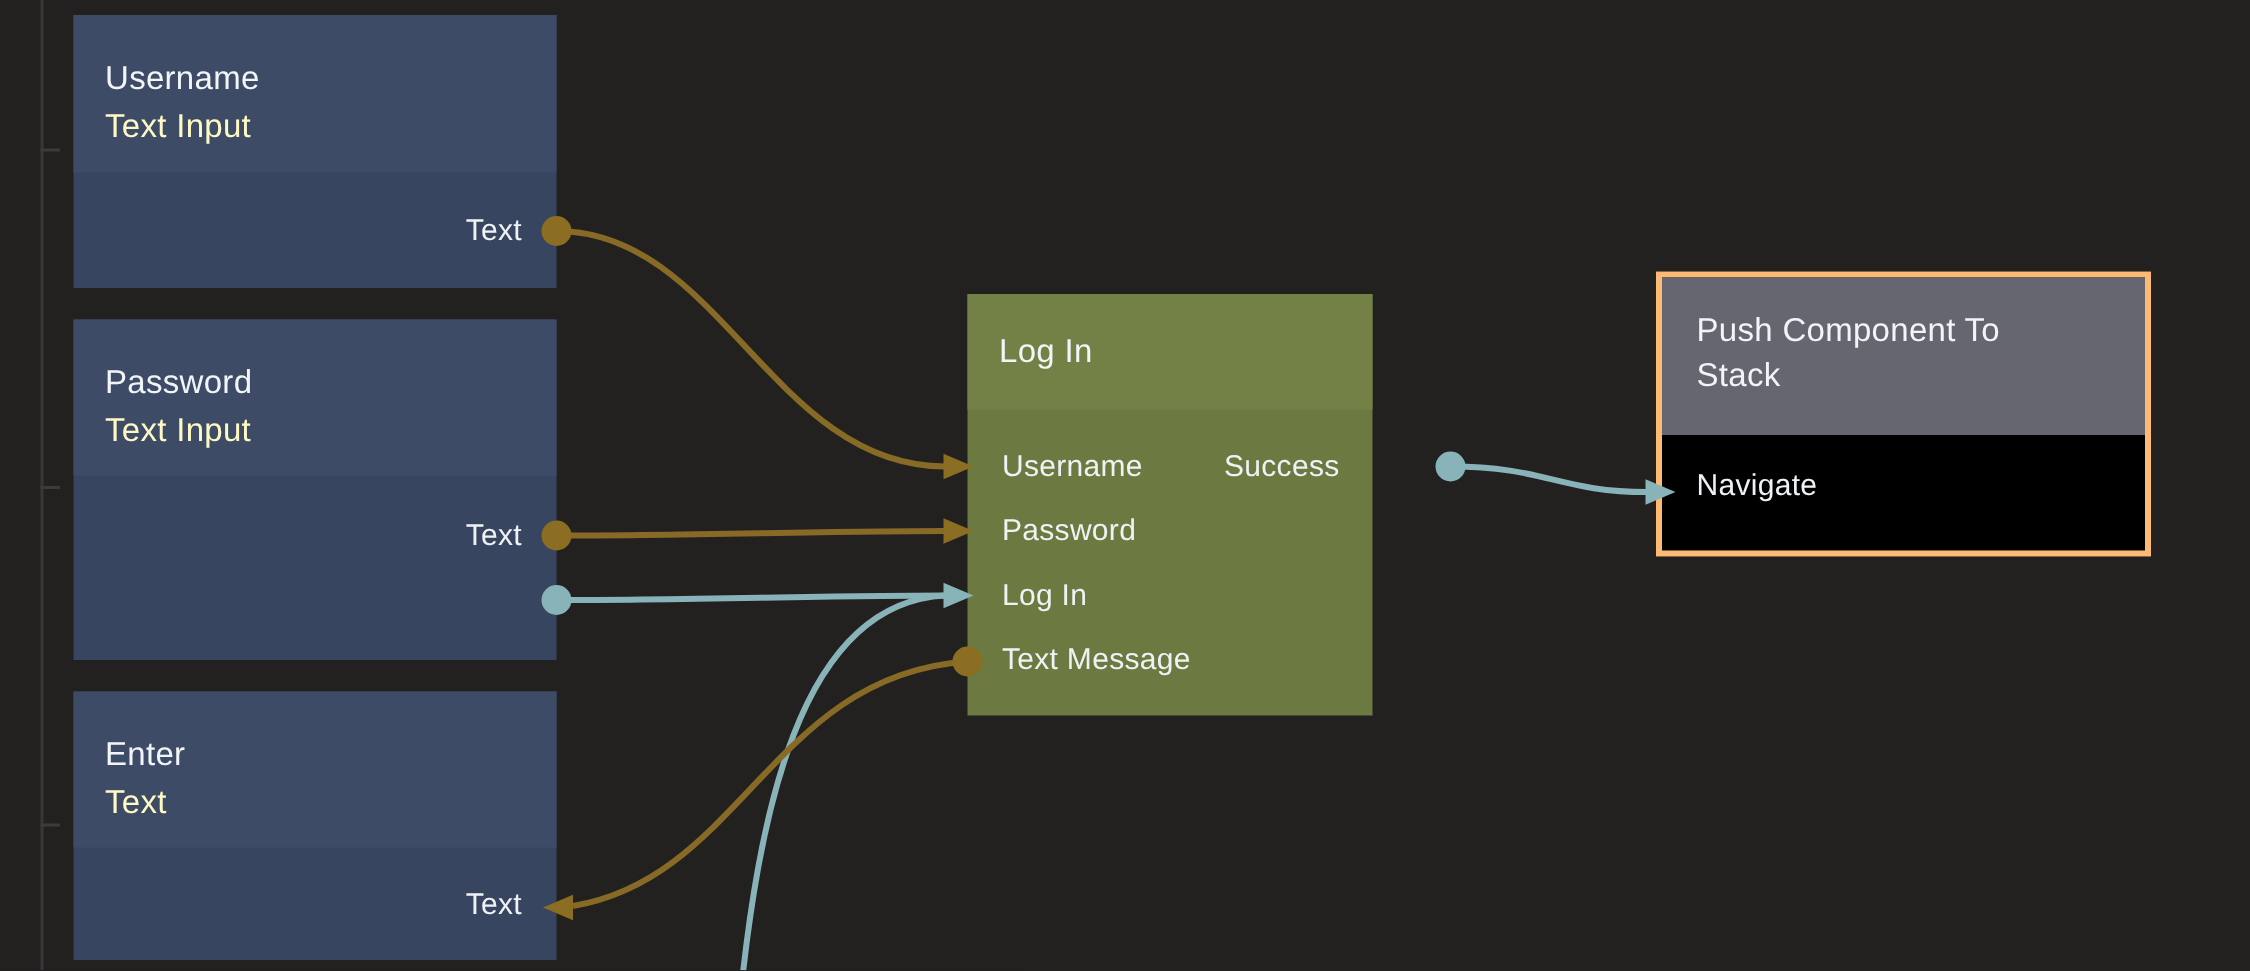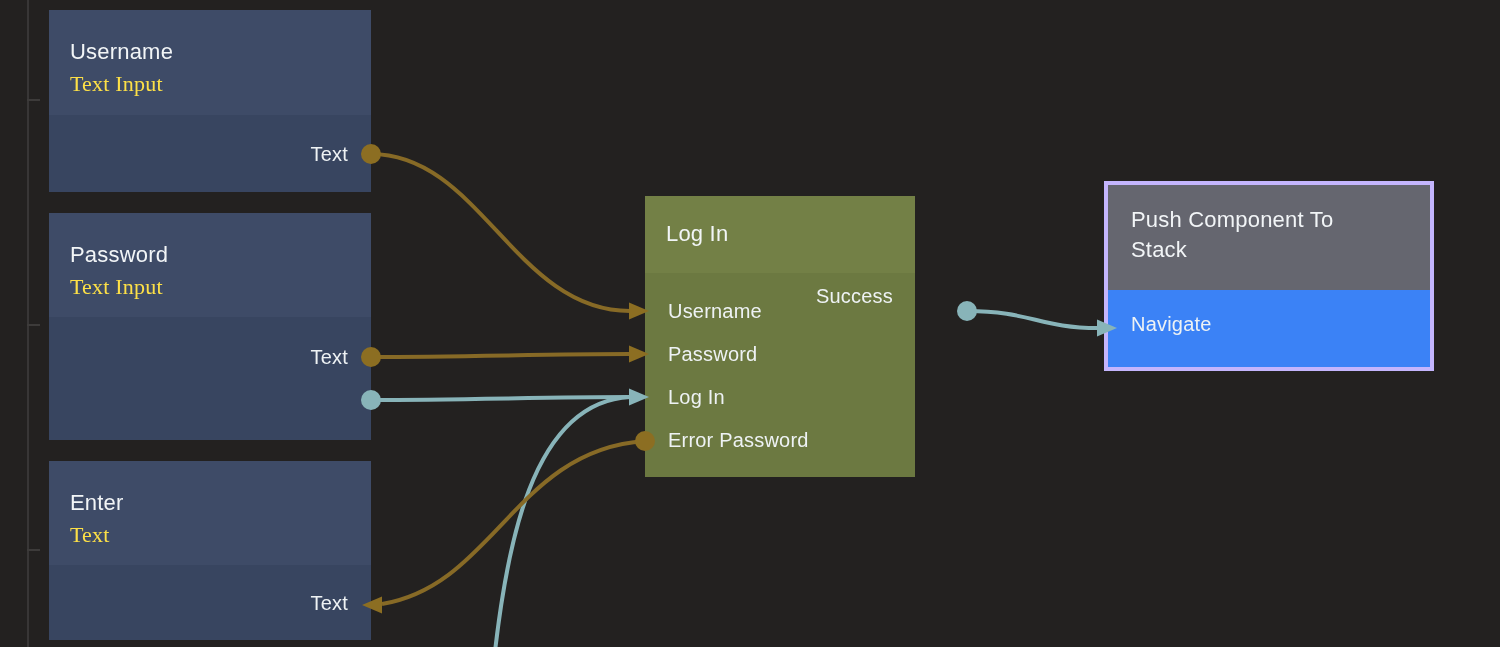--- a/index.html
+++ b/index.html
@@ -11,41 +11,41 @@
   .guide-v{position:absolute;left:27px;top:0;width:2px;height:647px;background:#383636;}
   .guide-tick{position:absolute;left:27px;width:13px;height:2px;background:#3d3b3a;}
 
   .node{position:absolute;box-sizing:border-box;}
   .node .hdr{position:relative;width:100%;}
   .node .title{
     color:#f2f5f7;font-size:22px;line-height:31px;
     padding:26px 30px 0 21px;letter-spacing:.2px;
   }
   .node .subtitle{
-    color:#fde047;font-size:22px;line-height:30px;
-    padding:2px 20px 0 21px;letter-spacing:.2px;font-family:Liberation Serif, serif;
+    color:#fef9c3;font-size:22px;line-height:30px;
+    padding:2px 20px 0 21px;letter-spacing:.2px;
   }
   .port-row{
     position:absolute;left:0;width:100%;height:28px;line-height:28px;
     color:#eef2f4;font-size:20px;box-sizing:border-box;letter-spacing:.2px;
   }
   .port-right{text-align:right;padding-right:23px;}
   .port-left{text-align:left;padding-left:23px;}
 
   
   .node-blue{background:#384560;}
   .node-blue .hdr{background:#3e4b67;}
 
   
   .node-green{background:#6c7941;}
   .node-green .hdr{background:#738046;}
   .node-green .title{padding-top:22px;}
 
   
-  .node-gray{background:#3b82f6;border:4px solid #c4b5fd;}
+  .node-gray{background:#000000;border:4px solid #fdba74;}
   .node-gray .hdr{background:#65666f;}
   .node-gray .title{padding:20px 38px 0 23px;line-height:30px;}
 
   #wires{position:absolute;left:0;top:0;pointer-events:none;z-index:5;}
   #wires path.wire{fill:none;stroke-width:4;}
   .wire-gold{stroke:#876a26;}
   .wire-teal{stroke:#88b4b9;}
   .fill-gold{fill:#8c6e22;}
   .fill-teal{fill:#88b4b9;}
 </style>
@@ -83,22 +83,22 @@
     <div class="port-row port-right" style="top:128px">Text</div>
   </div>
 
   <div class="node node-green" style="left:645px;top:196px;width:270px;height:281px">
     <div class="hdr" style="height:77px">
       <div class="title">Log In</div>
     </div>
     <div class="port-row port-left" style="top:101px;width:60%">Username</div>
     <div class="port-row port-left" style="top:144px;width:60%">Password</div>
     <div class="port-row port-left" style="top:187px;width:60%">Log In</div>
-    <div class="port-row port-left" style="top:230px;width:70%">Error Password</div>
-    <div class="port-row port-right" style="top:86px;left:auto;right:0;width:40%;padding-right:22px">Success</div>
+    <div class="port-row port-left" style="top:230px;width:70%">Text Message</div>
+    <div class="port-row port-right" style="top:101px;left:auto;right:0;width:40%;padding-right:22px">Success</div>
   </div>
 
   <div class="node node-gray" style="left:1104px;top:181px;width:330px;height:190px">
     <div class="hdr" style="height:105px">
       <div class="title">Push Component To Stack</div>
     </div>
     <div class="port-row port-left" style="top:125px">Navigate</div>
   </div>
 
   <svg id="wires" width="1500" height="647" viewBox="0 0 1500 647">

